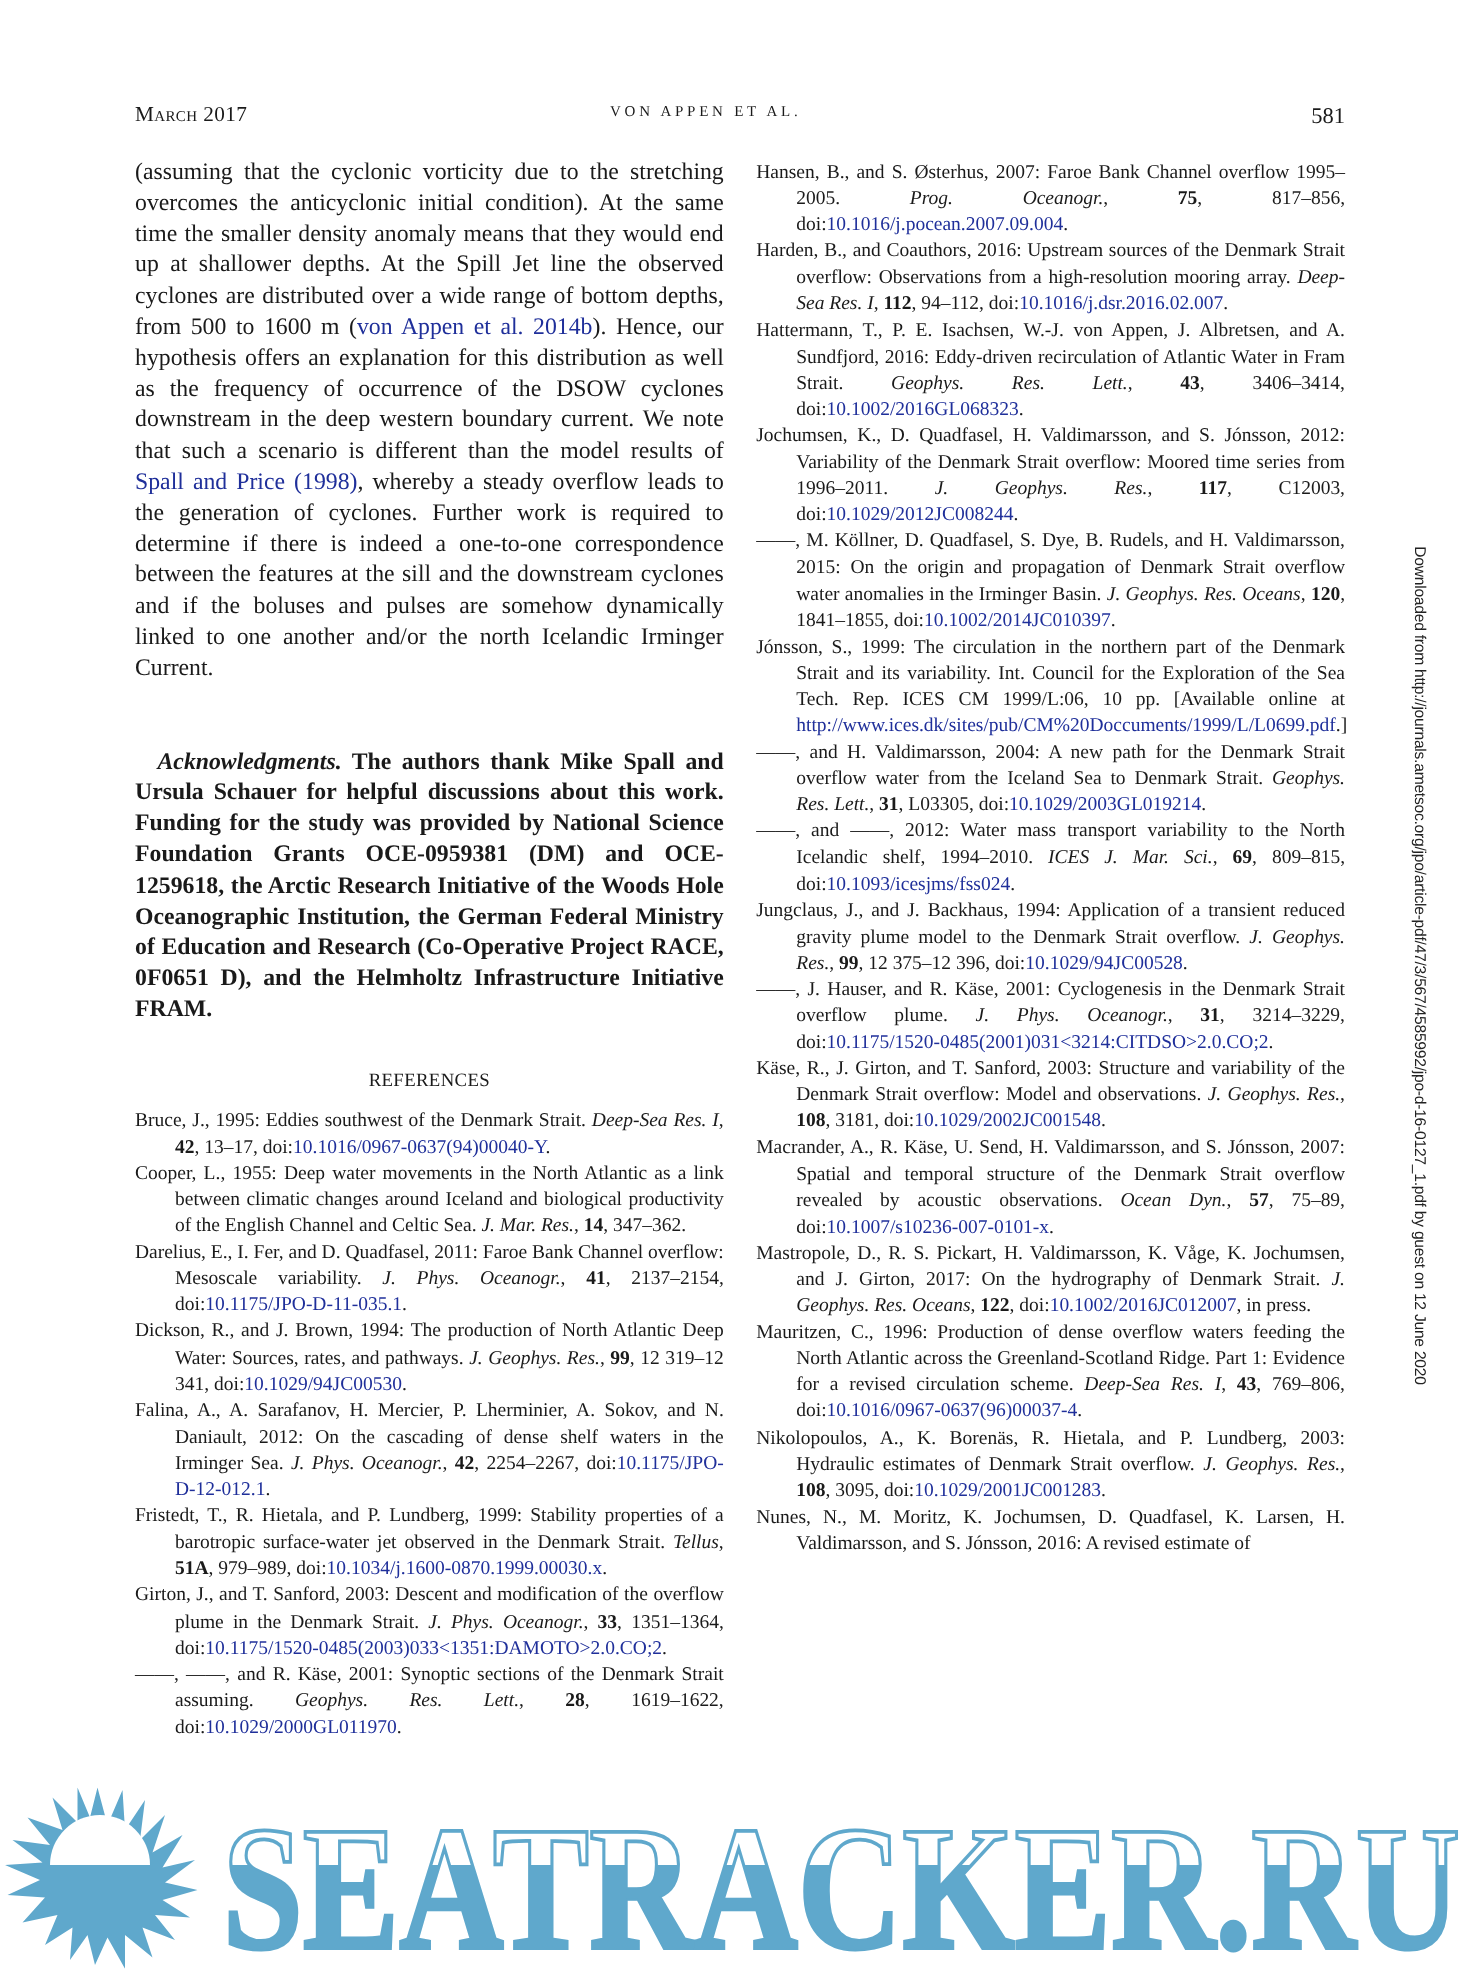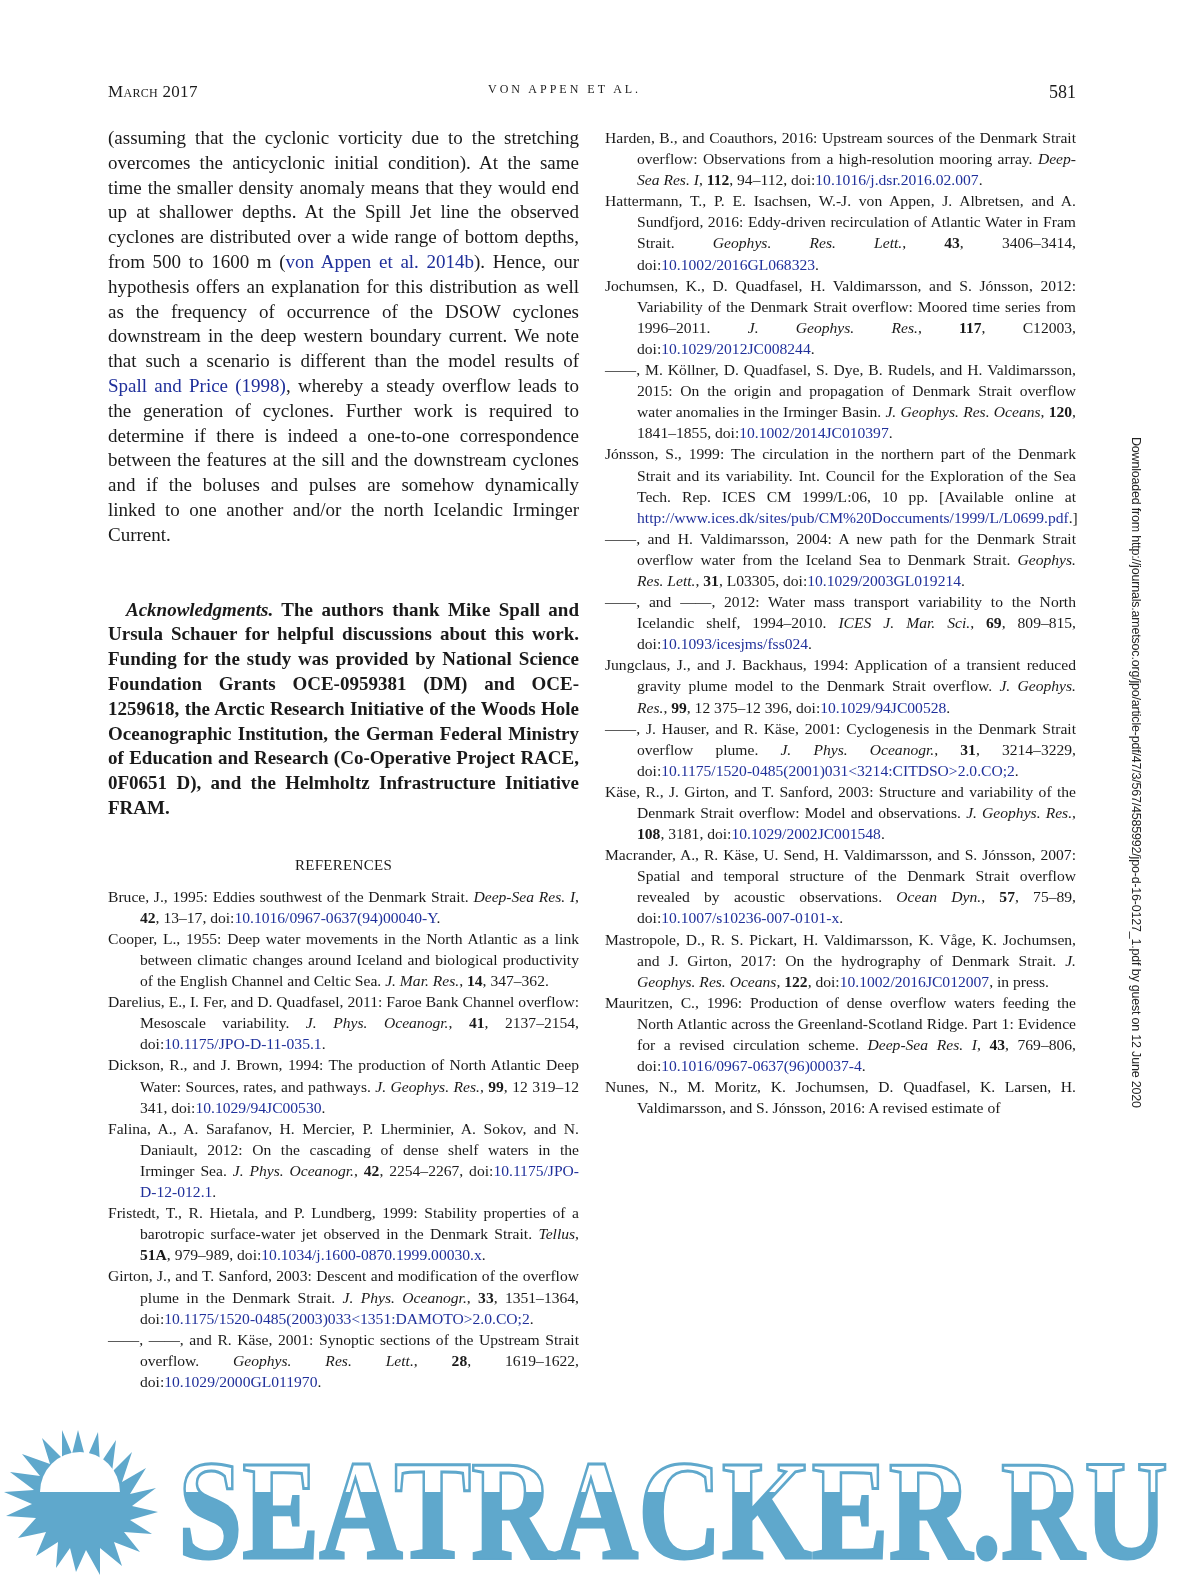--- a/index.html
+++ b/index.html
@@ -53,39 +53,41 @@
   <div class="refs-title">REFERENCES</div>
 
   <div id="refs-left">
       <p class="ref"><span>Bruce, J., 1995: Eddies southwest of the Denmark Strait. </span><i>Deep-Sea Res. I</i><span>, </span><b>42</b><span>, 13–17, doi:</span><span class="link">10.1016/0967-0637(94)00040-Y</span><span>.</span></p>
       <p class="ref"><span>Cooper, L., 1955: Deep water movements in the North Atlantic as a link between climatic changes around Iceland and biological productivity of the English Channel and Celtic Sea. </span><i>J. Mar. Res.</i><span>, </span><b>14</b><span>, 347–362.</span></p>
       <p class="ref"><span>Darelius, E., I. Fer, and D. Quadfasel, 2011: Faroe Bank Channel overflow: Mesoscale variability. </span><i>J. Phys. Oceanogr.</i><span>, </span><b>41</b><span>, 2137–2154, doi:</span><span class="link">10.1175/JPO-D-11-035.1</span><span>.</span></p>
       <p class="ref"><span>Dickson, R., and J. Brown, 1994: The production of North Atlantic Deep Water: Sources, rates, and pathways. </span><i>J. Geophys. Res.</i><span>, </span><b>99</b><span>, 12 319–12 341, doi:</span><span class="link">10.1029/94JC00530</span><span>.</span></p>
       <p class="ref"><span>Falina, A., A. Sarafanov, H. Mercier, P. Lherminier, A. Sokov, and N. Daniault, 2012: On the cascading of dense shelf waters in the Irminger Sea. </span><i>J. Phys. Oceanogr.</i><span>, </span><b>42</b><span>, 2254–2267, doi:</span><span class="link">10.1175/JPO-D-12-012.1</span><span>.</span></p>
       <p class="ref"><span>Fristedt, T., R. Hietala, and P. Lundberg, 1999: Stability properties of a barotropic surface-water jet observed in the Denmark Strait. </span><i>Tellus</i><span>, </span><b>51A</b><span>, 979–989, doi:</span><span class="link">10.1034/j.1600-0870.1999.00030.x</span><span>.</span></p>
       <p class="ref"><span>Girton, J., and T. Sanford, 2003: Descent and modification of the overflow plume in the Denmark Strait. </span><i>J. Phys. Oceanogr.</i><span>, </span><b>33</b><span>, 1351–1364, doi:</span><span class="link">10.1175/1520-0485(2003)033&lt;1351:DAMOTO&gt;2.0.CO;2</span><span>.</span></p>
-      <p class="ref"><span>——, ——, and R. Käse, 2001: Synoptic sections of the Upstream Strait overflow. </span><i>Geophys. Res. Lett.</i><span>, </span><b>28</b><span>, 1619–1622, doi:</span><span class="link">10.1029/2000GL011970</span><span>.</span></p>
+      <p class="ref"><span>——, ——, and R. Käse, 2001: Synoptic sections of the Denmark Strait assuming. </span><i>Geophys. Res. Lett.</i><span>, </span><b>28</b><span>, 1619–1622, doi:</span><span class="link">10.1029/2000GL011970</span><span>.</span></p>
     </div>
 </div>
 
 <div class="col col-right">
   <div id="refs-right">
+      <p class="ref"><span>Hansen, B., and S. Østerhus, 2007: Faroe Bank Channel overflow 1995–2005. </span><i>Prog. Oceanogr.</i><span>, </span><b>75</b><span>, 817–856, doi:</span><span class="link">10.1016/j.pocean.2007.09.004</span><span>.</span></p>
       <p class="ref"><span>Harden, B., and Coauthors, 2016: Upstream sources of the Denmark Strait overflow: Observations from a high-resolution mooring array. </span><i>Deep-Sea Res. I</i><span>, </span><b>112</b><span>, 94–112, doi:</span><span class="link">10.1016/j.dsr.2016.02.007</span><span>.</span></p>
       <p class="ref"><span>Hattermann, T., P. E. Isachsen, W.-J. von Appen, J. Albretsen, and A. Sundfjord, 2016: Eddy-driven recirculation of Atlantic Water in Fram Strait. </span><i>Geophys. Res. Lett.</i><span>, </span><b>43</b><span>, 3406–3414, doi:</span><span class="link">10.1002/2016GL068323</span><span>.</span></p>
       <p class="ref"><span>Jochumsen, K., D. Quadfasel, H. Valdimarsson, and S. Jónsson, 2012: Variability of the Denmark Strait overflow: Moored time series from 1996–2011. </span><i>J. Geophys. Res.</i><span>, </span><b>117</b><span>, C12003, doi:</span><span class="link">10.1029/2012JC008244</span><span>.</span></p>
       <p class="ref"><span>——, M. Köllner, D. Quadfasel, S. Dye, B. Rudels, and H. Valdimarsson, 2015: On the origin and propagation of Denmark Strait overflow water anomalies in the Irminger Basin. </span><i>J. Geophys. Res. Oceans</i><span>, </span><b>120</b><span>, 1841–1855, doi:</span><span class="link">10.1002/2014JC010397</span><span>.</span></p>
       <p class="ref"><span>Jónsson, S., 1999: The circulation in the northern part of the Denmark Strait and its variability. Int. Council for the Exploration of the Sea Tech. Rep. ICES CM 1999/L:06, 10 pp. [Available online at </span><span class="link">http://www.ices.dk/sites/pub/CM%20Doccuments/1999/L/L0699.pdf</span><span>.]</span></p>
       <p class="ref"><span>——, and H. Valdimarsson, 2004: A new path for the Denmark Strait overflow water from the Iceland Sea to Denmark Strait. </span><i>Geophys. Res. Lett.</i><span>, </span><b>31</b><span>, L03305, doi:</span><span class="link">10.1029/2003GL019214</span><span>.</span></p>
       <p class="ref"><span>——, and ——, 2012: Water mass transport variability to the North Icelandic shelf, 1994–2010. </span><i>ICES J. Mar. Sci.</i><span>, </span><b>69</b><span>, 809–815, doi:</span><span class="link">10.1093/icesjms/fss024</span><span>.</span></p>
       <p class="ref"><span>Jungclaus, J., and J. Backhaus, 1994: Application of a transient reduced gravity plume model to the Denmark Strait overflow. </span><i>J. Geophys. Res.</i><span>, </span><b>99</b><span>, 12 375–12 396, doi:</span><span class="link">10.1029/94JC00528</span><span>.</span></p>
       <p class="ref"><span>——, J. Hauser, and R. Käse, 2001: Cyclogenesis in the Denmark Strait overflow plume. </span><i>J. Phys. Oceanogr.</i><span>, </span><b>31</b><span>, 3214–3229, doi:</span><span class="link">10.1175/1520-0485(2001)031&lt;3214:CITDSO&gt;2.0.CO;2</span><span>.</span></p>
       <p class="ref"><span>Käse, R., J. Girton, and T. Sanford, 2003: Structure and variability of the Denmark Strait overflow: Model and observations. </span><i>J. Geophys. Res.</i><span>, </span><b>108</b><span>, 3181, doi:</span><span class="link">10.1029/2002JC001548</span><span>.</span></p>
       <p class="ref"><span>Macrander, A., R. Käse, U. Send, H. Valdimarsson, and S. Jónsson, 2007: Spatial and temporal structure of the Denmark Strait overflow revealed by acoustic observations. </span><i>Ocean Dyn.</i><span>, </span><b>57</b><span>, 75–89, doi:</span><span class="link">10.1007/s10236-007-0101-x</span><span>.</span></p>
       <p class="ref"><span>Mastropole, D., R. S. Pickart, H. Valdimarsson, K. Våge, K. Jochumsen, and J. Girton, 2017: On the hydrography of Denmark Strait. </span><i>J. Geophys. Res. Oceans</i><span>, </span><b>122</b><span>, doi:</span><span class="link">10.1002/2016JC012007</span><span>, in press.</span></p>
       <p class="ref"><span>Mauritzen, C., 1996: Production of dense overflow waters feeding the North Atlantic across the Greenland-Scotland Ridge. Part 1: Evidence for a revised circulation scheme. </span><i>Deep-Sea Res. I</i><span>, </span><b>43</b><span>, 769–806, doi:</span><span class="link">10.1016/0967-0637(96)00037-4</span><span>.</span></p>
+      <p class="ref"><span>Nikolopoulos, A., K. Borenäs, R. Hietala, and P. Lundberg, 2003: Hydraulic estimates of Denmark Strait overflow. </span><i>J. Geophys. Res.</i><span>, </span><b>108</b><span>, 3095, doi:</span><span class="link">10.1029/2001JC001283</span><span>.</span></p>
       <p class="ref"><span>Nunes, N., M. Moritz, K. Jochumsen, D. Quadfasel, K. Larsen, H. Valdimarsson, and S. Jónsson, 2016: A revised estimate of</span></p>
     </div>
 </div>
 
 <div class="side-note">Downloaded from http://journals.ametsoc.org/jpo/article-pdf/47/3/567/4585992/jpo-d-16-0127_1.pdf by guest on 12 June 2020</div>
 
 <svg class="watermark" viewBox="0 0 1182 145" xmlns="http://www.w3.org/2000/svg">
   <defs>
     <clipPath id="lowerhalf">
         <rect x="0" y="62" width="1182" height="90"></rect>

